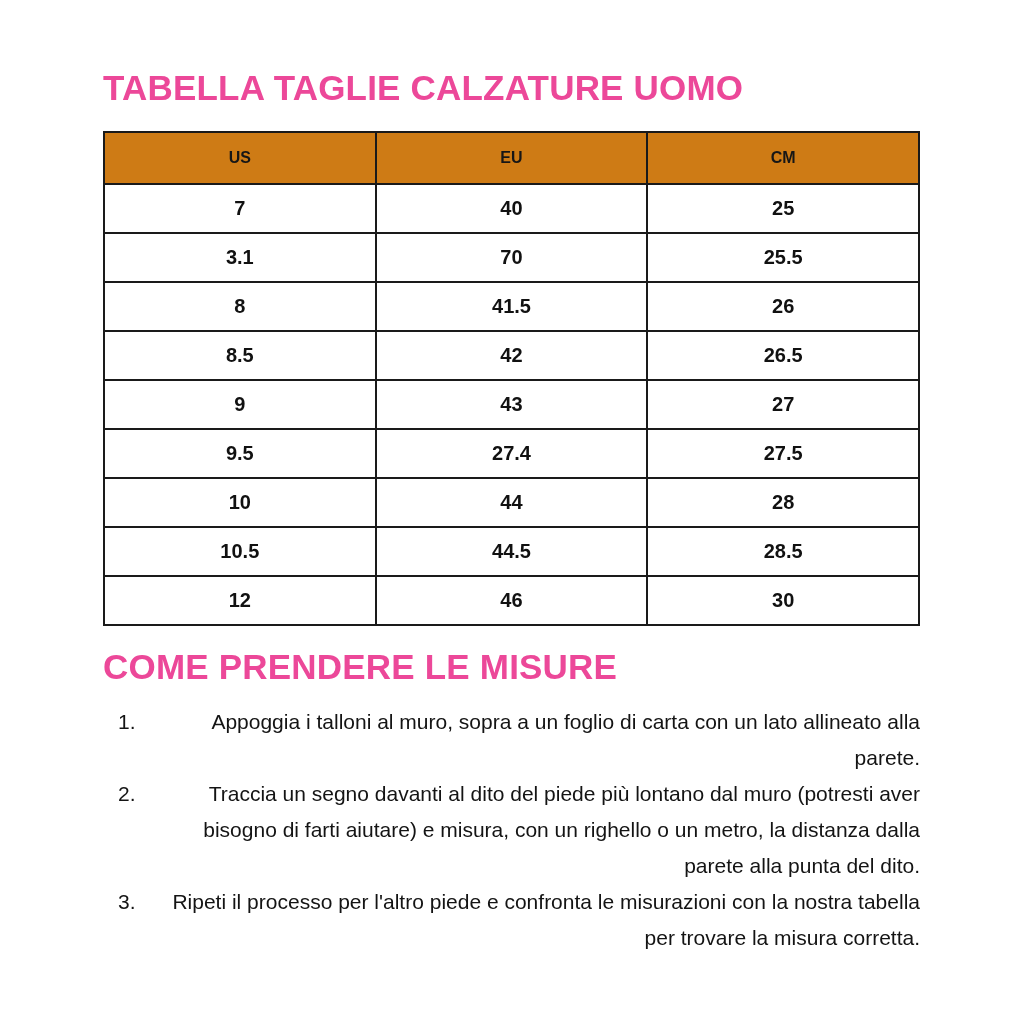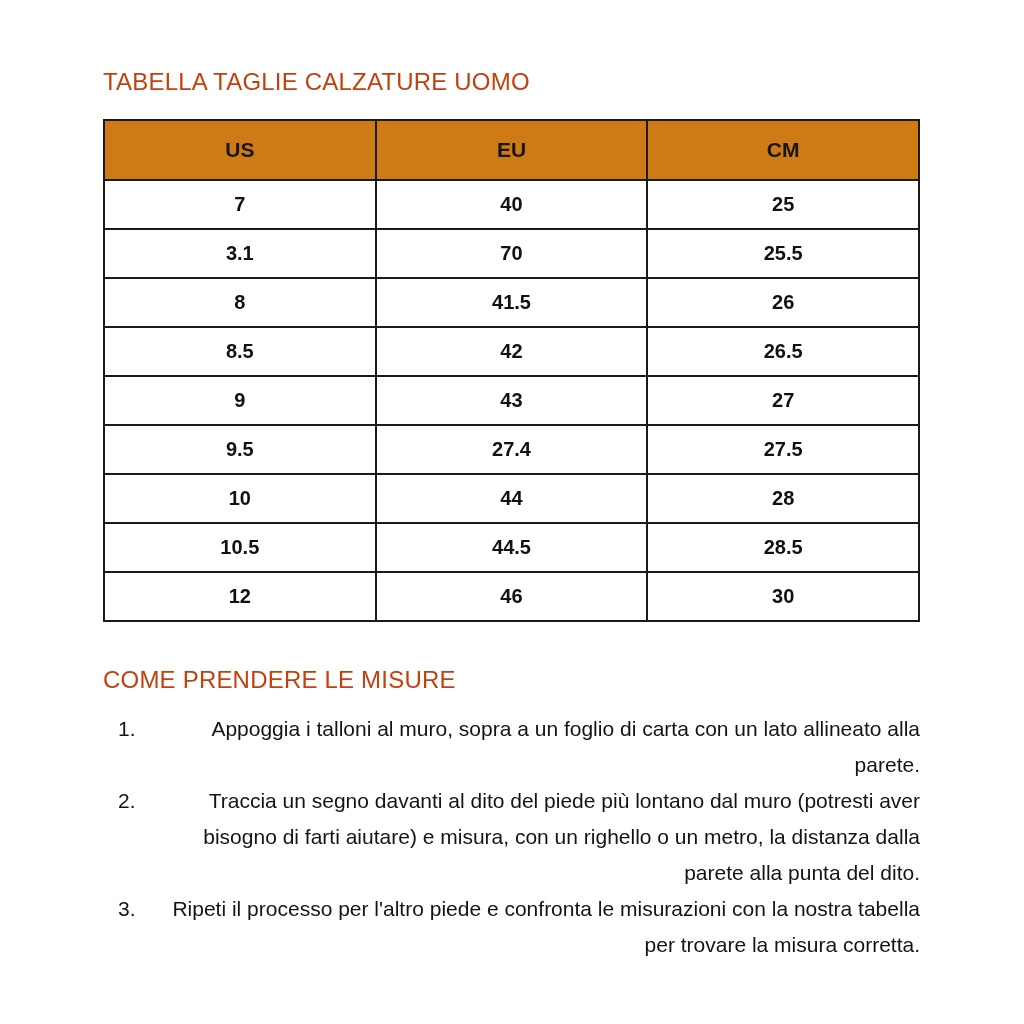--- a/index.html
+++ b/index.html
@@ -11,51 +11,51 @@
     color: #111111;
     overflow: hidden;
   }
   .page {
     width: 1024px;
     height: 1024px;
     padding: 68px 104px 0 103px;
     background: #ffffff;
   }
   .section-title {
-    font-size: 24px;
-    font-weight: normal;
+    font-size: 35px;
+    font-weight: bold;
     letter-spacing: 0.2px;
-    color: #c2410c;
+    color: #ec4899;
   }
   .chart-title { margin-bottom: 23px; }
   .size-table {
     width: 817px;
     border-collapse: collapse;
     table-layout: fixed;
   }
   .size-table th, .size-table td {
     border: 2px solid var(--border-color, #1a1a1a);
     text-align: center;
     vertical-align: middle;
   }
   .size-table th {
     background: var(--header-bg, #CE7B15);
-    height: 60px;
-    font-size: 21px;
+    height: 52px;
+    font-size: 16px;
     font-weight: bold;
     color: #161616;
   }
   .size-table td {
     height: 49px;
     font-size: 20px;
     font-weight: bold;
     background: #ffffff;
   }
   .instructions-title {
-    margin-top: 44px;
+    margin-top: 21px;
     margin-bottom: 17px;
   }
   .steps {
     list-style: none;
     width: 817px;
     padding-left: 15px;
   }
   .step {
     display: flex;
     align-items: flex-start;

